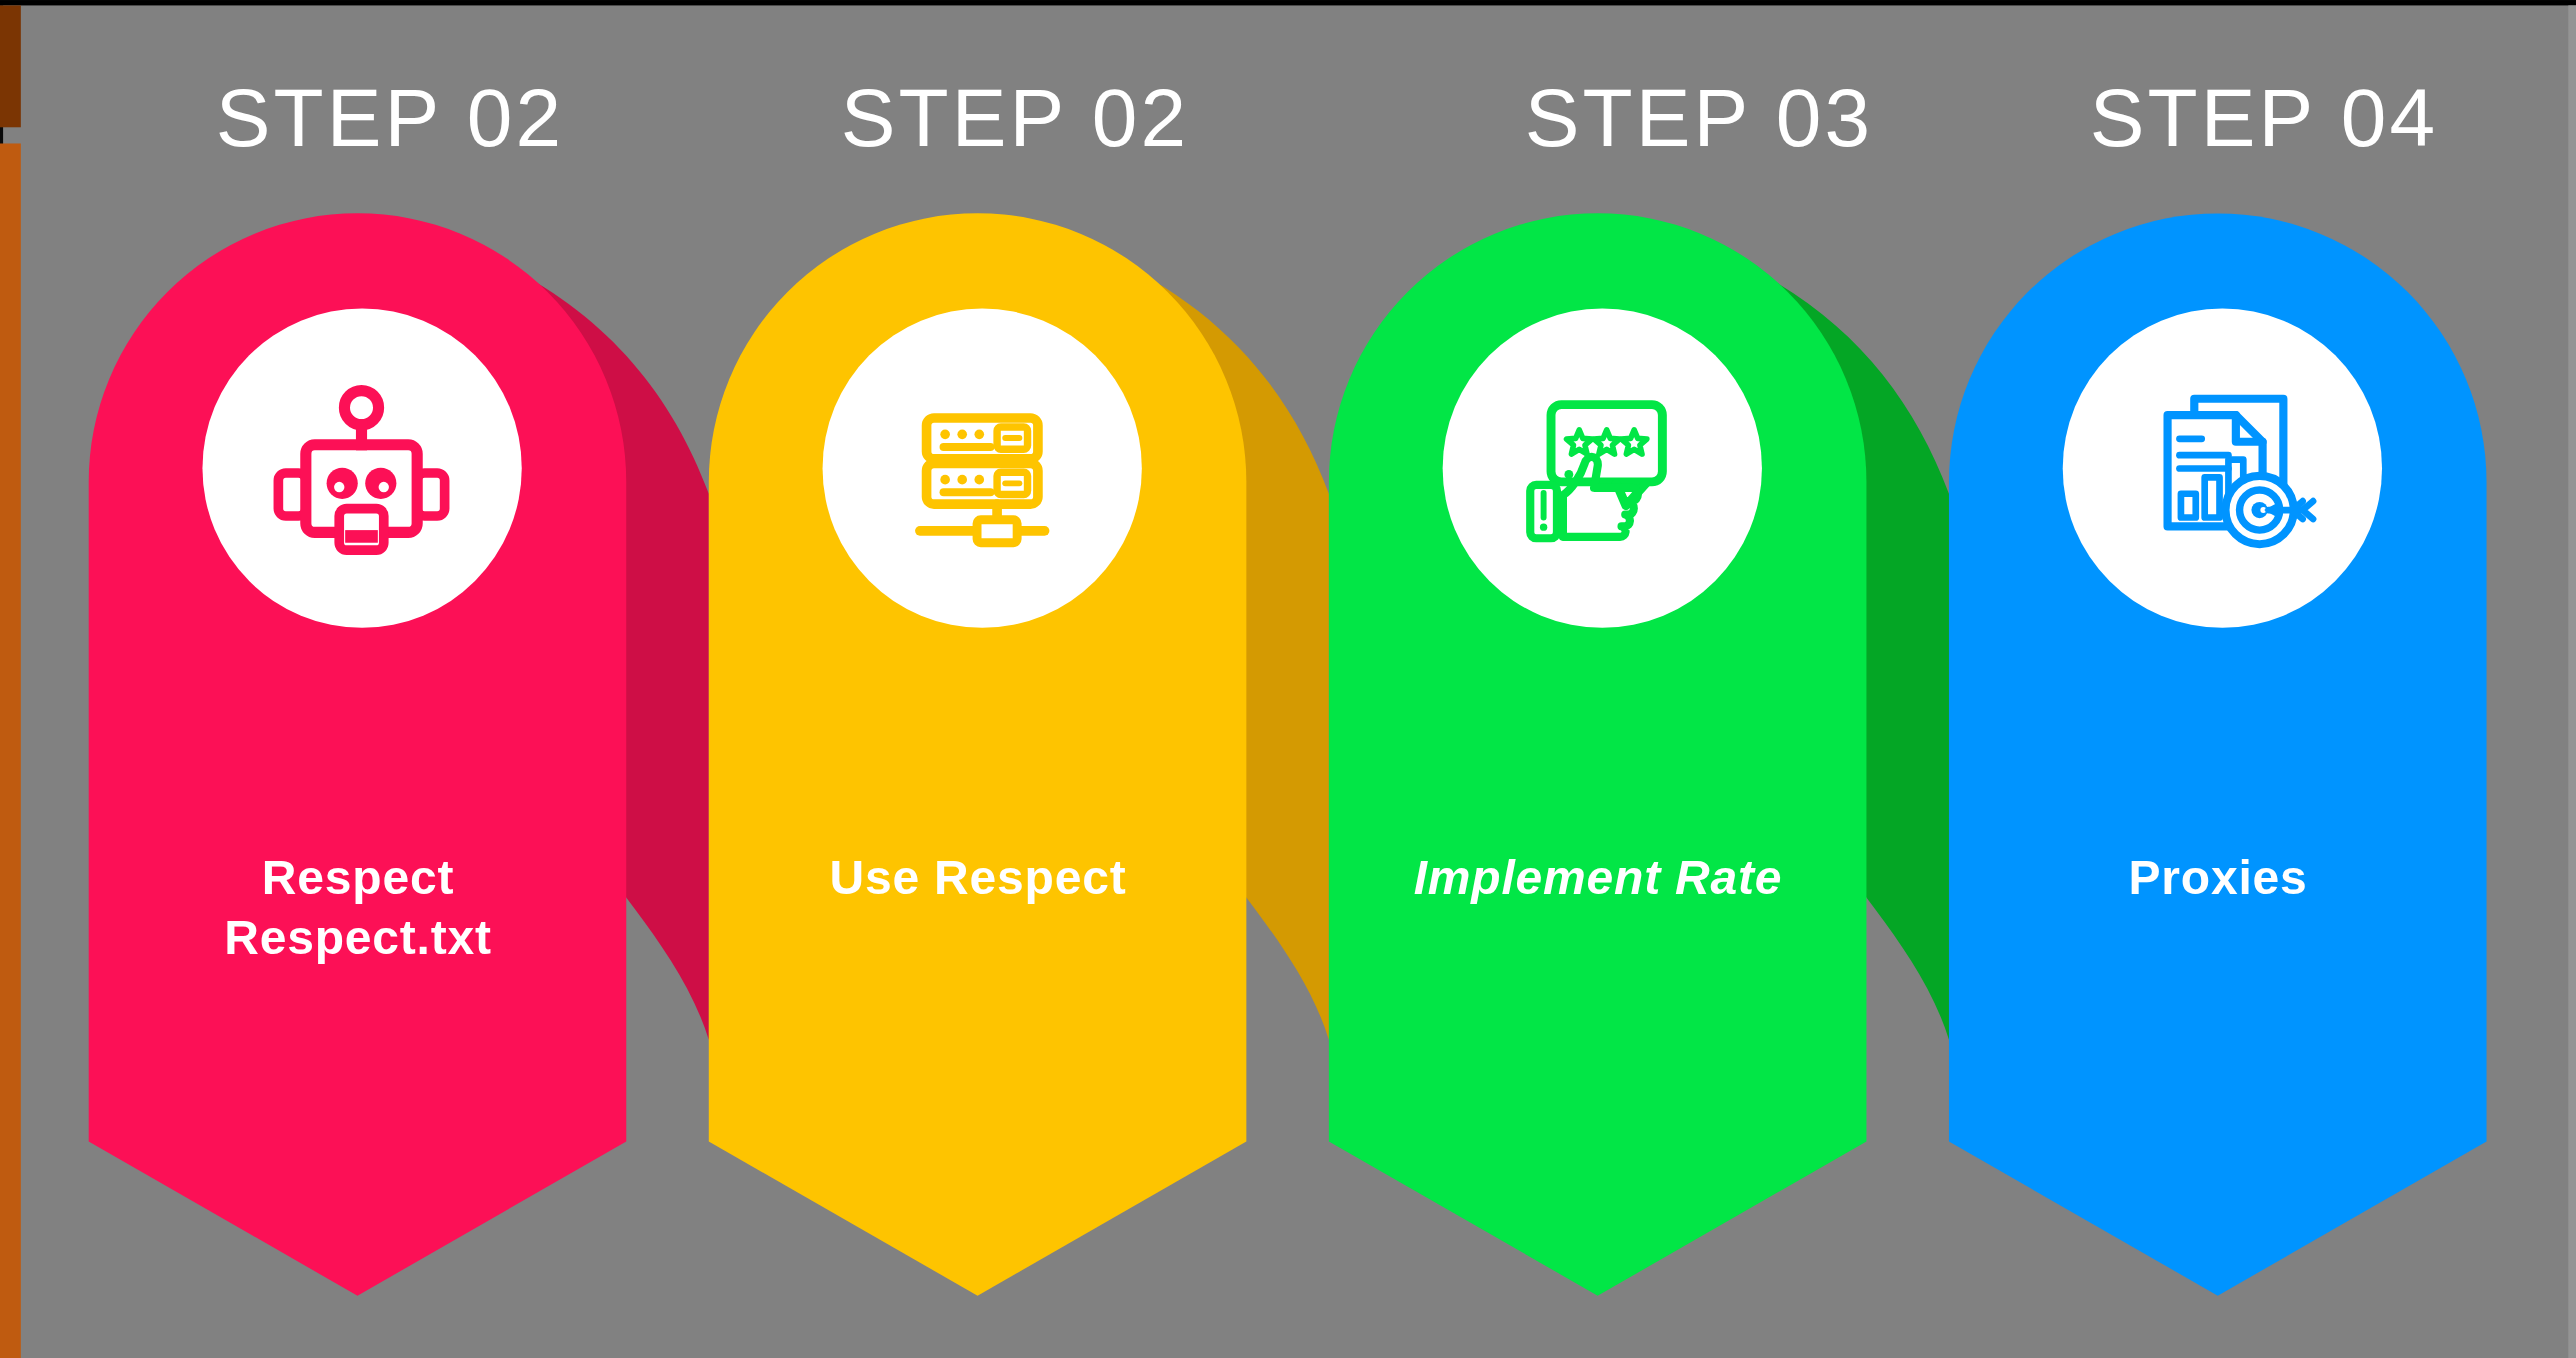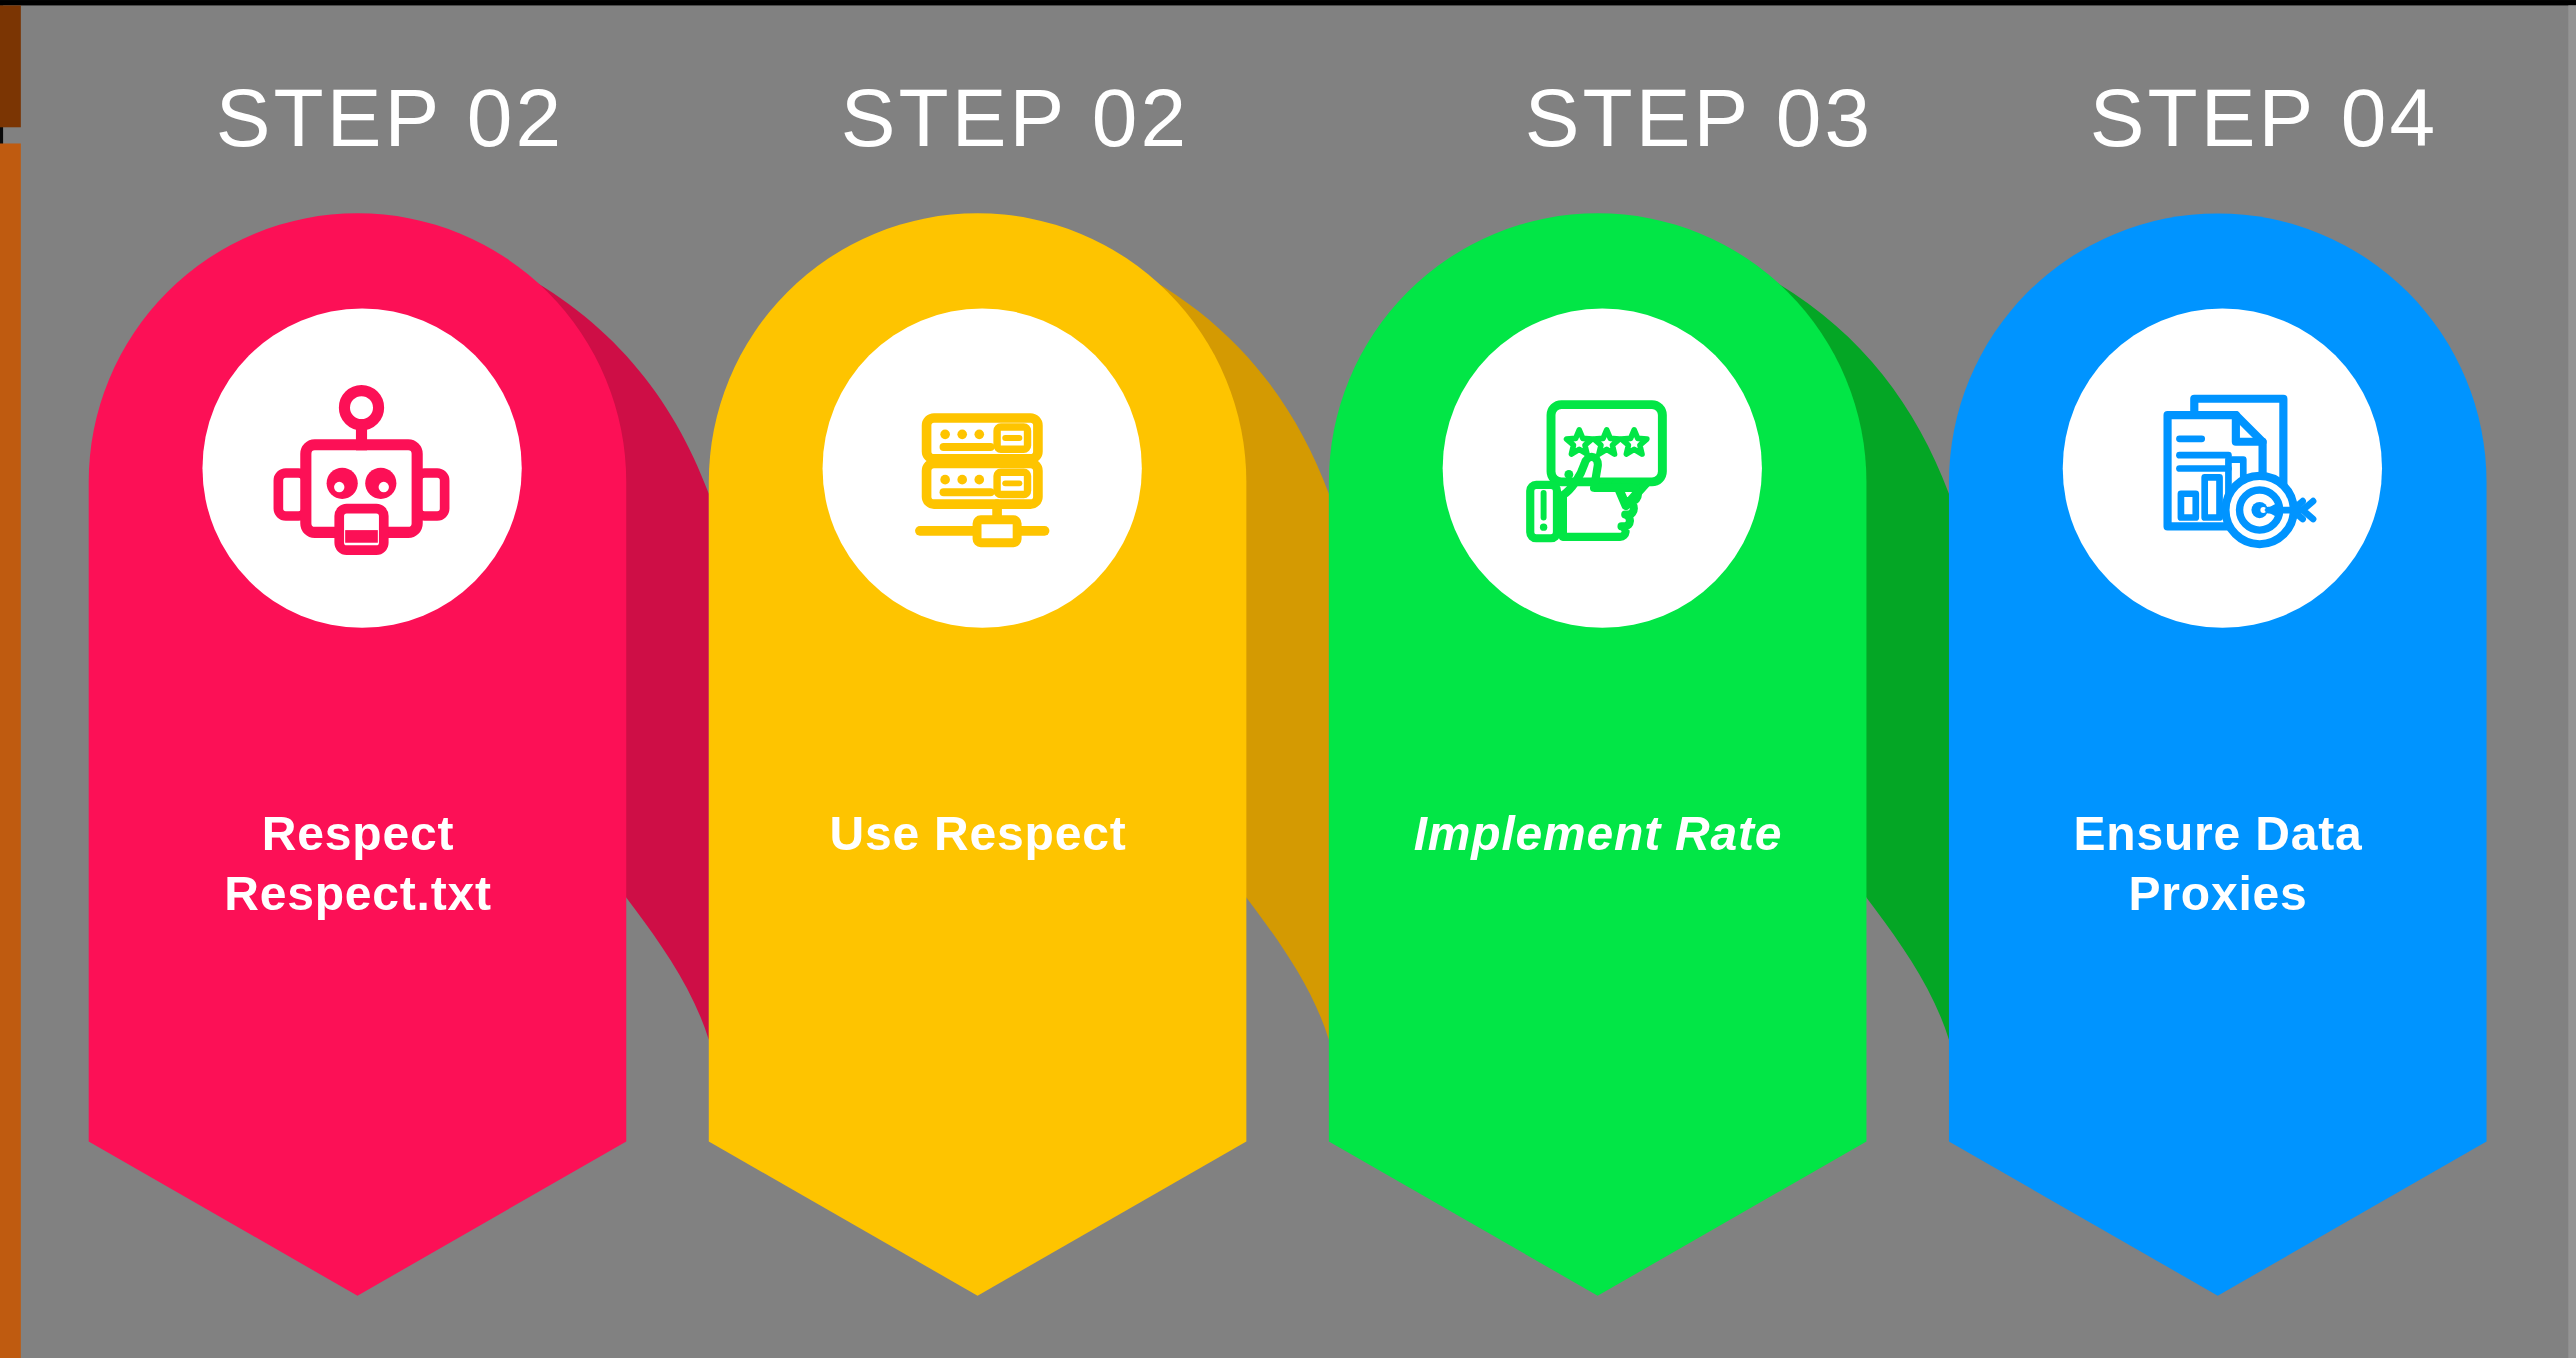--- a/index.html
+++ b/index.html
@@ -13,21 +13,21 @@
     position:absolute;top:68px;width:632px;height:100px;
     display:flex;align-items:center;justify-content:center;
     color:#ffffff;font-size:82px;font-weight:400;letter-spacing:3.1px;
     white-space:nowrap;
   }
   .h1{left:74px;}   
   .h2{left:699px;}  
   .h3{left:1383px;} 
   .h4{left:1948px;} 
   .step-label{
-    position:absolute;top:804px;width:540px;
+    position:absolute;top:848px;width:540px;
     text-align:center;color:#ffffff;
     font-size:48px;font-weight:700;line-height:60px;letter-spacing:0.8px;
   }
   .l1{left:88px;} 
   .l2{left:708px;} 
   .l3{left:1328px;font-style:italic;}
   .l4{left:1948px;}
   .step-label span{display:block;}
   .step-icon{position:absolute;width:193px;height:193px;top:372px;}
   .i1{left:265px;}
@@ -147,16 +147,15 @@
   <span>Respect.txt</span>
 </div>
 <div class="step-label l2">
   <span>Use Respect</span>
   <span></span>
 </div>
 <div class="step-label l3">
   <span>Implement Rate</span>
 </div>
 <div class="step-label l4">
-  <span>Ensure Data</span>
   <span>Proxies</span>
 </div>
 
 
 </body></html>

